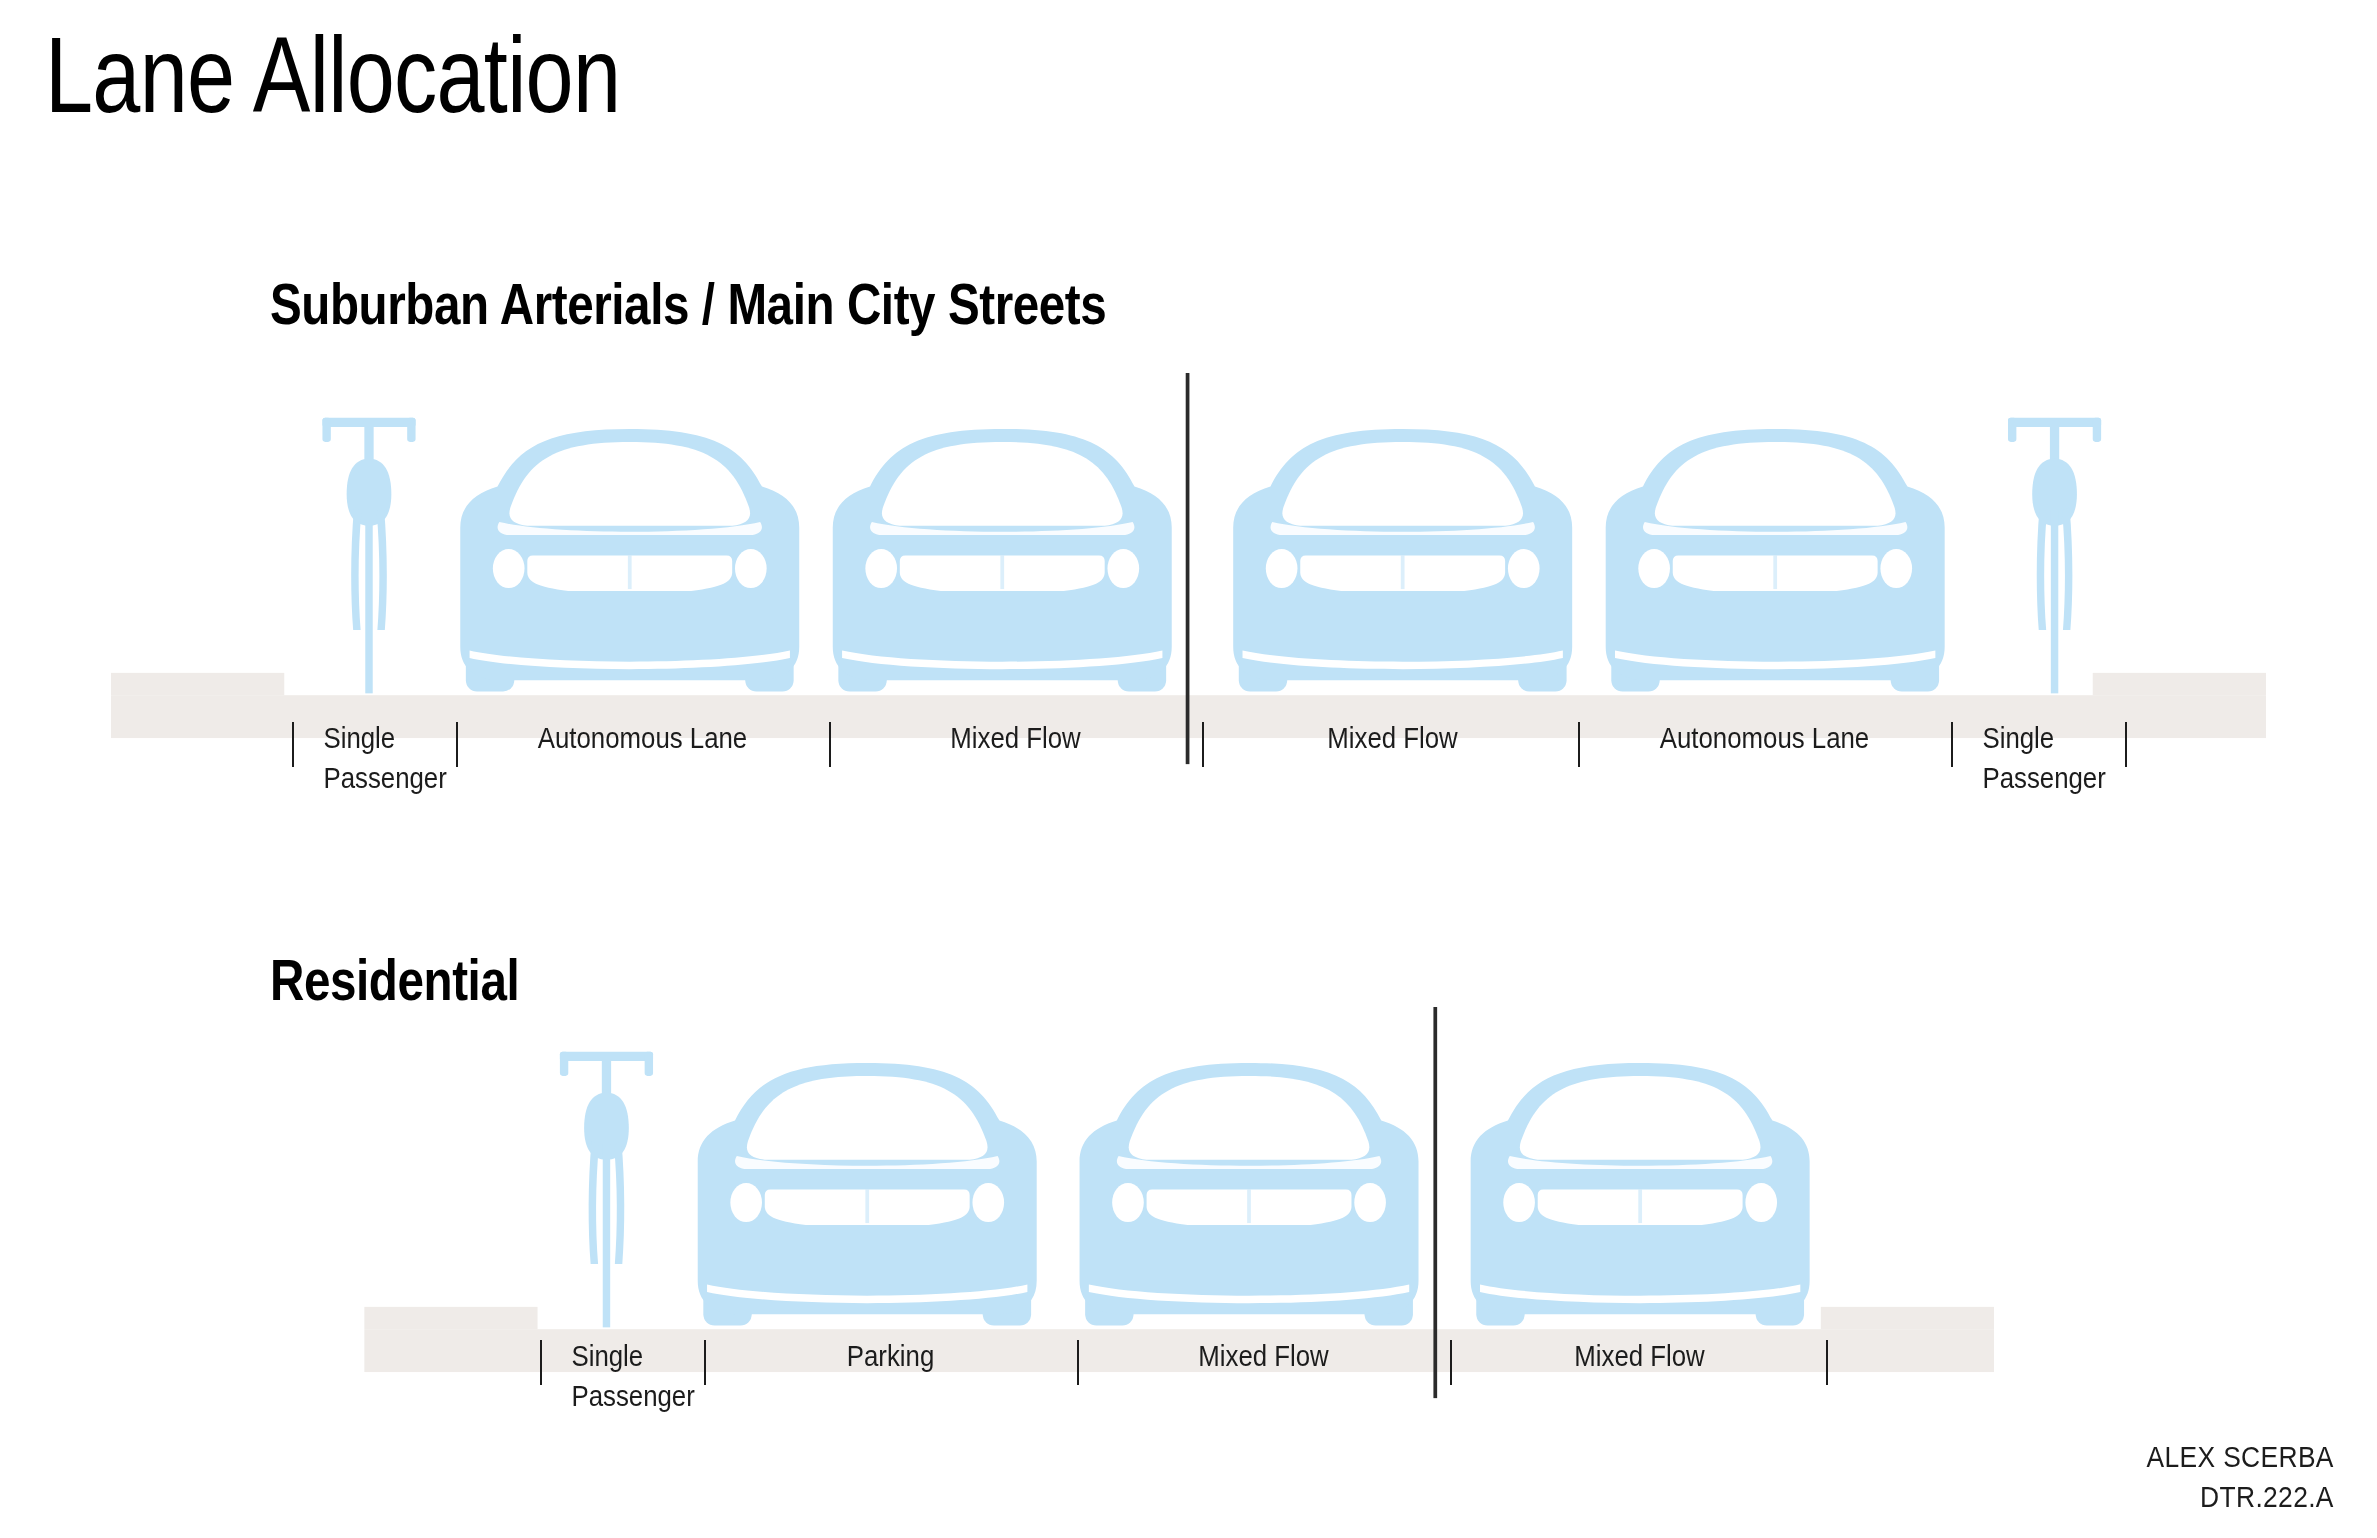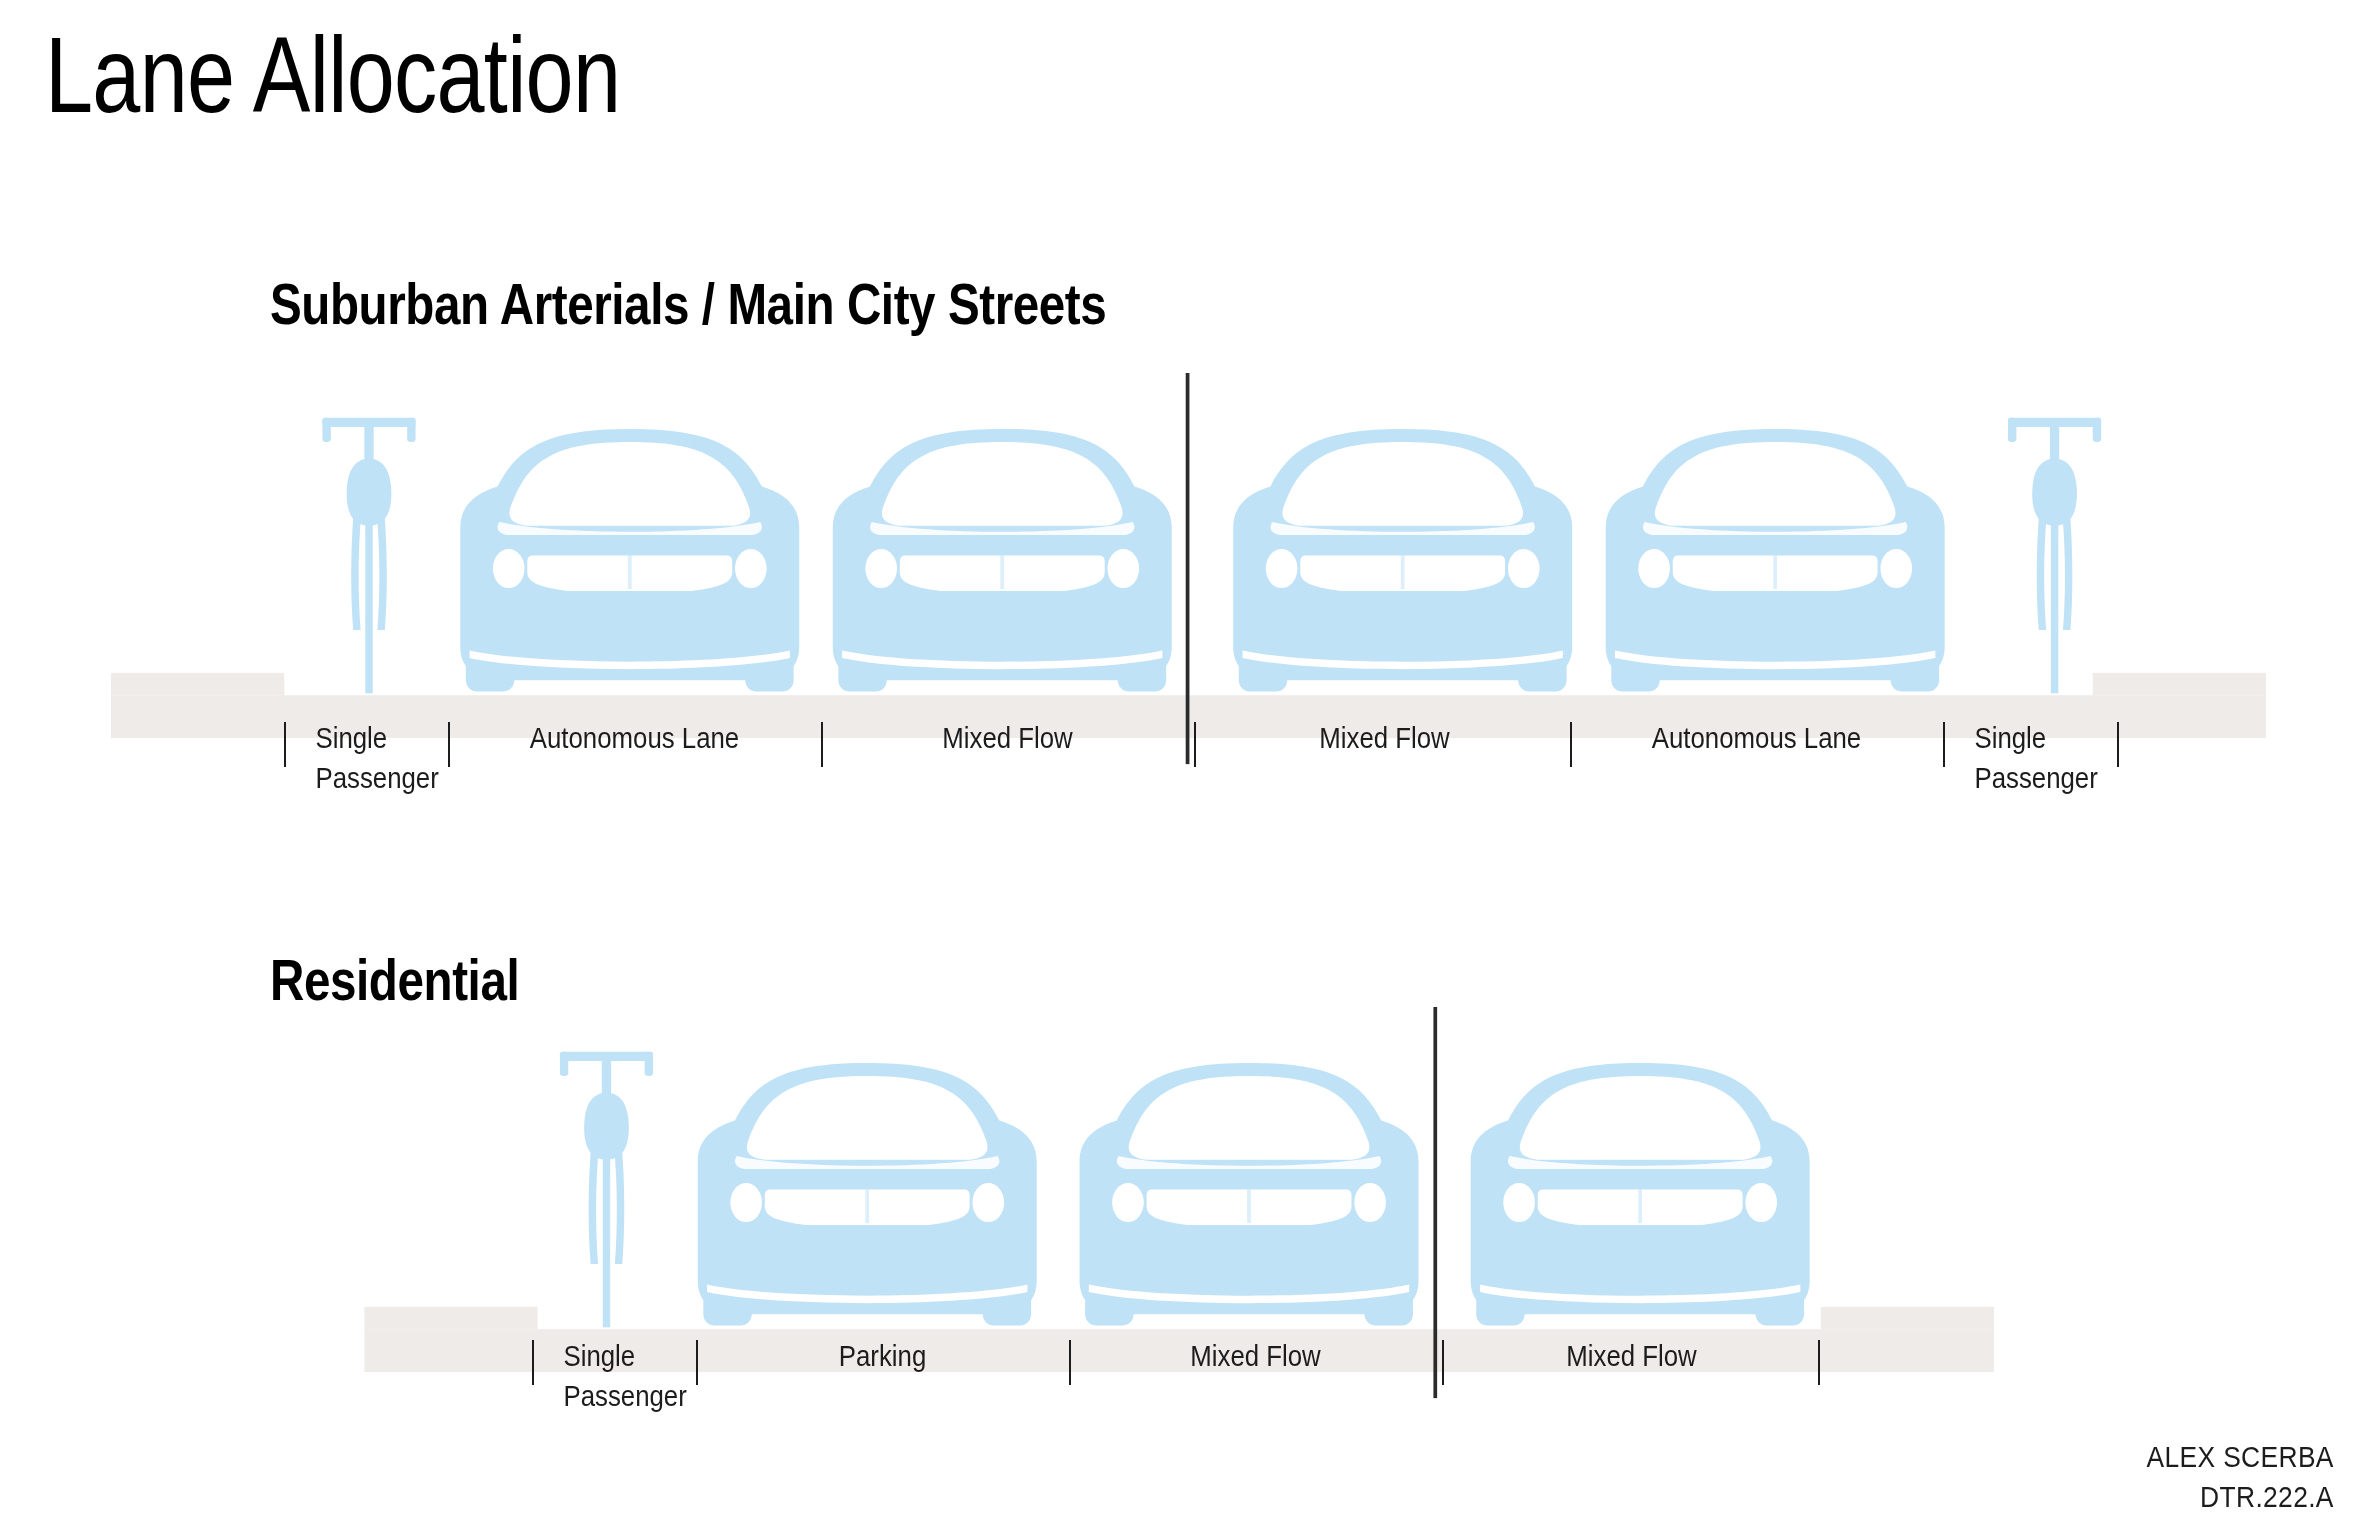--- a/index.html
+++ b/index.html
@@ -49,21 +49,21 @@
     position: absolute;
   }
   #scene-suburban { left: 0px;  top: 373px;  width: 2377px; height: 447px; }
   #scene-residential { left: 0px; top: 1007px; width: 2377px; height: 447px; }
 
   .scene-svg { display: block; }
 
   
   .label-strip {
     position: absolute;
-    left: 8px;
+    left: 16px;
     width: 2032px;
     height: 103px;
   }
   #labels-suburban { top: 718px; }
   #labels-residential { top: 1336px; }
 
   .lane-label {
     position: absolute;
     top: 0;
     text-align: center;

